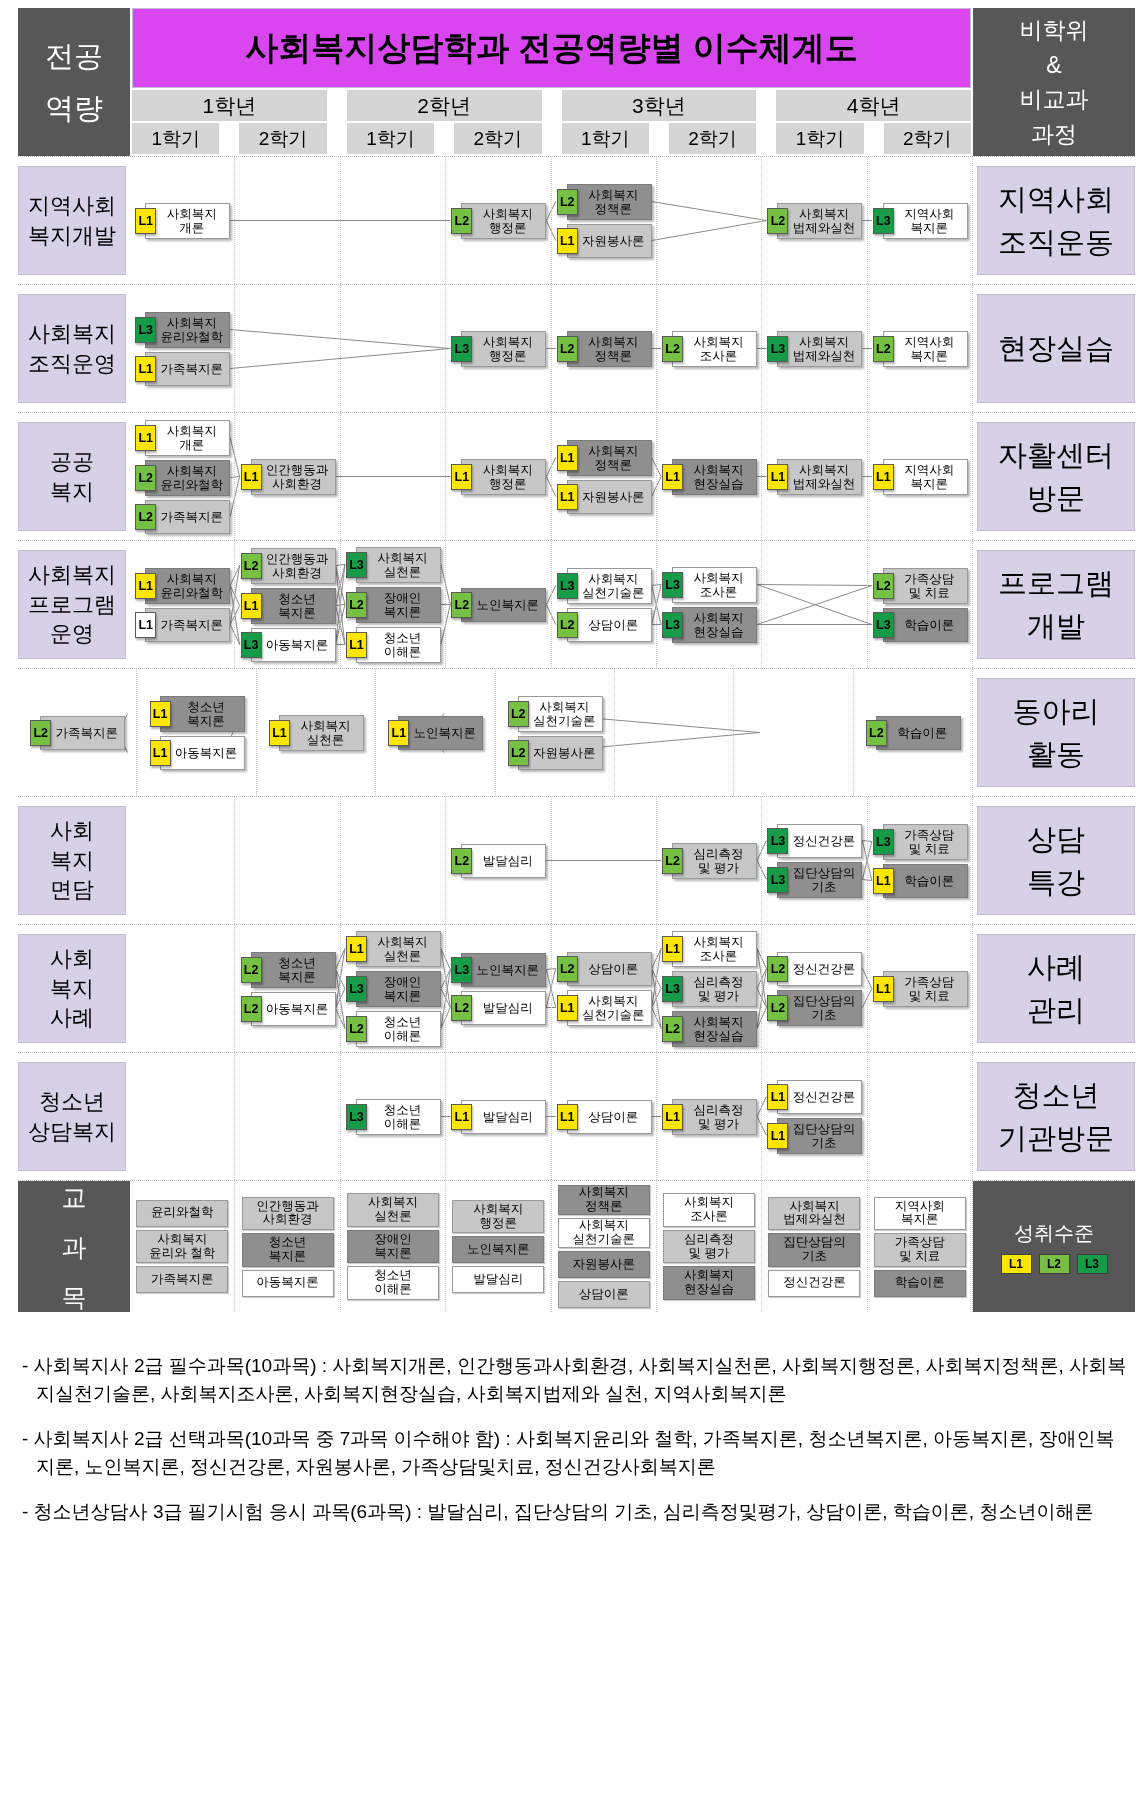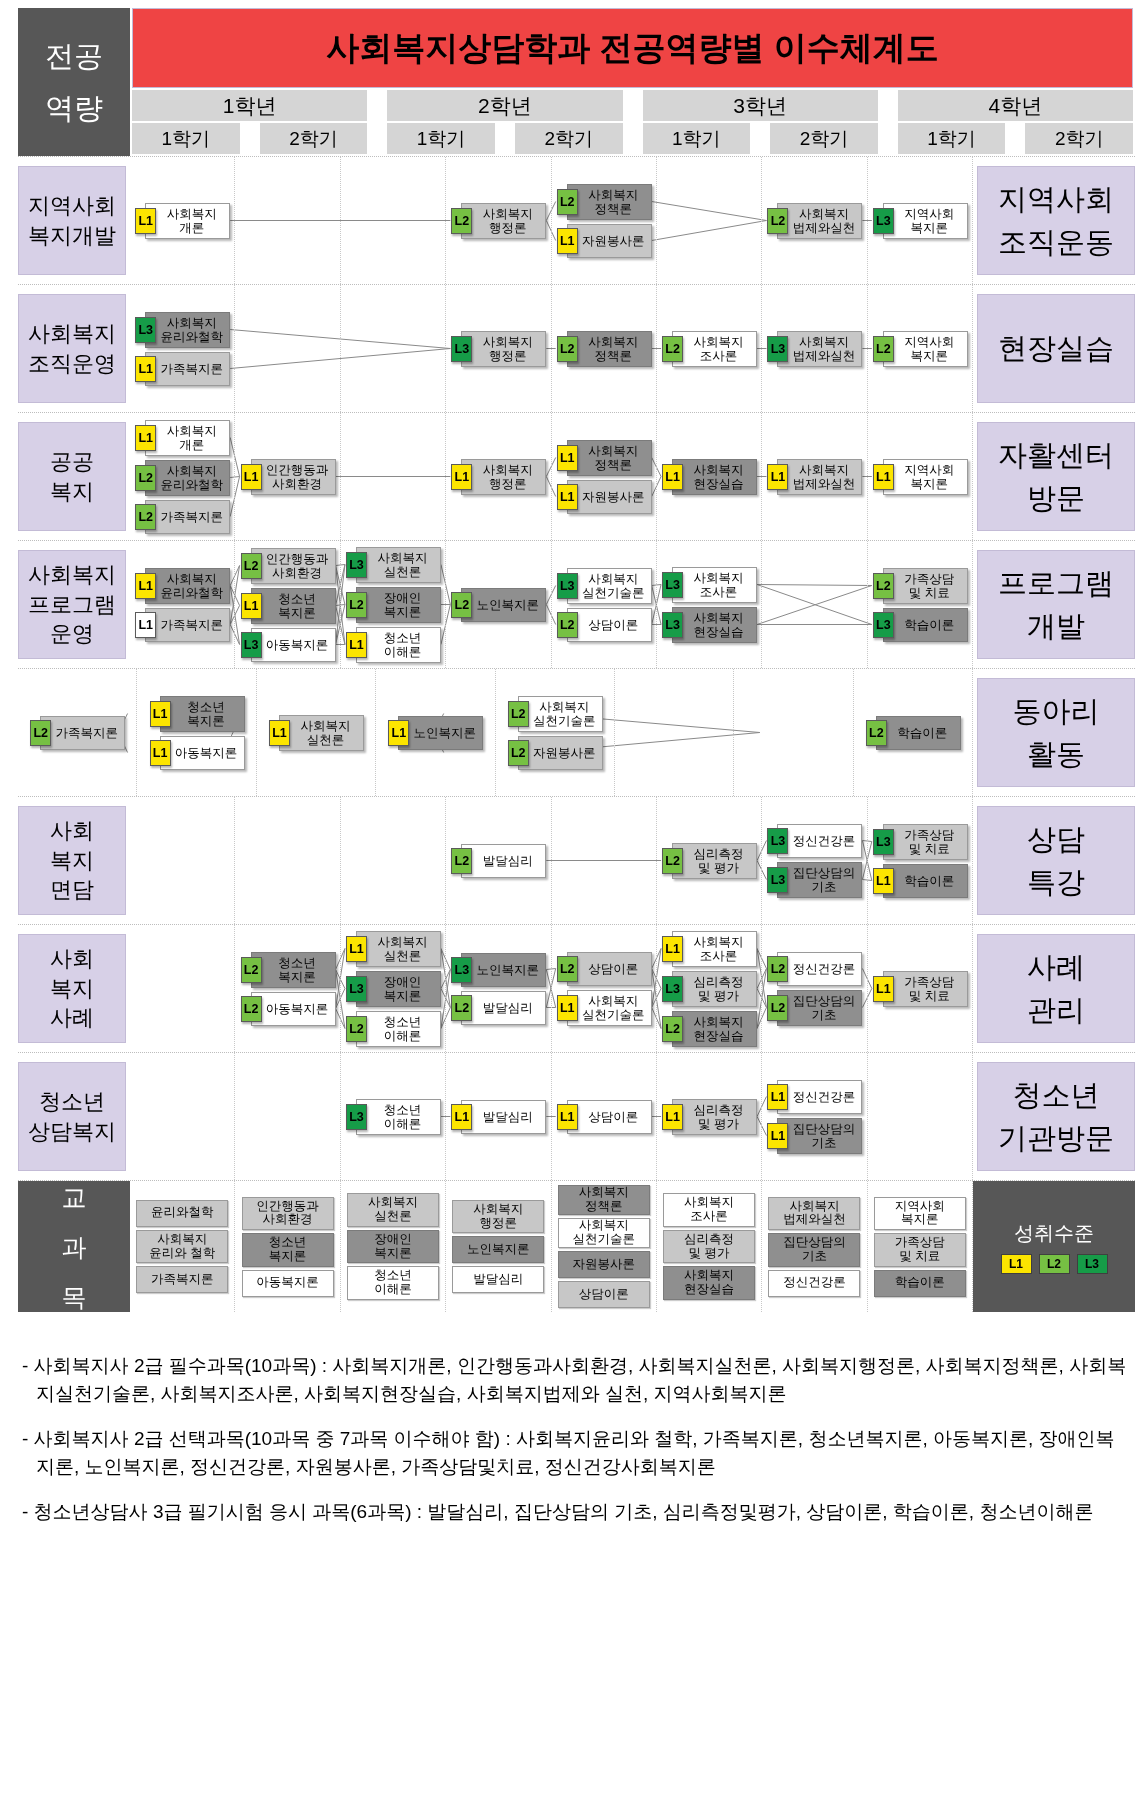--- a/index.html
+++ b/index.html
@@ -5,21 +5,21 @@
 *{box-sizing:border-box;margin:0;padding:0}
 html,body{background:#fff}
 body{font-family:"Liberation Sans","DejaVu Sans",sans-serif;color:#000}
 .poster{position:relative;width:1147px;height:1814px;background:#fff;overflow:hidden}
 .diagram{position:absolute;left:18px;top:8px;width:1117px}
 .side{display:flex;align-items:center;justify-content:center;text-align:center;white-space:pre-line;flex-shrink:0}
 
 .hdr{display:flex;height:148px}
 .hdr-left{width:112px;background:#575757;color:#fff;font-size:29px;line-height:1.8}
 .hdr-center{flex:1;display:flex;flex-direction:column;margin:0 2px}
-.title-box{height:80px;background:#ef4444;border:1px solid #c3bbd6;display:flex;align-items:center;justify-content:center;font-size:33px;font-weight:bold}
+.title-box{height:80px;background:#d946ef;border:1px solid #c3bbd6;display:flex;align-items:center;justify-content:center;font-size:33px;font-weight:bold}
 .years,.sems{display:flex;gap:20px;margin-top:2px}
 .years{height:31px}.sems{height:31px}
 .ycell,.scell{flex:1;background:#D5D5D5;display:flex;align-items:center;justify-content:center}
 .ycell{font-size:21px}.scell{font-size:19px}
 .hdr-right{width:162px;background:#575757;color:#fff;font-size:23px;line-height:1.5}
 
 .crow{display:flex;height:128px;border-top:1px dotted #bdbdbd}
 .comp-label{width:108px;margin:9px 4px 9px 0;background:#D7D0E7;border:1px solid #c3bbd6;font-size:22px;line-height:1.35}
 .noncur-label{width:158px;margin:9px 0 9px 4px;background:#D7D0E7;border:1px solid #c3bbd6;font-size:29px;line-height:1.45}
 .track{flex:1;display:flex;position:relative}
@@ -74,20 +74,24 @@
             <div class="scell">1학기</div>
             <div class="scell">2학기</div>
             <div class="scell">1학기</div>
             <div class="scell">2학기</div>
             <div class="scell">1학기</div>
             <div class="scell">2학기</div>
             <div class="scell">1학기</div>
             <div class="scell">2학기</div>
           </div>
       </div>
+      <div class="side hdr-right">비학위
+&amp;
+비교과
+과정</div>
     </div>
 
     <div>
         <div class="crow">
           <div class="side comp-label">지역사회
 복지개발</div>
           <div class="track">
             <svg class="wires" width="843" height="127">
               <line x1="100.1875" y1="63.5" x2="320.3125" y2="63.5"></line>
               <line x1="416.3125" y1="63.5" x2="425.6875" y2="44.5"></line>

